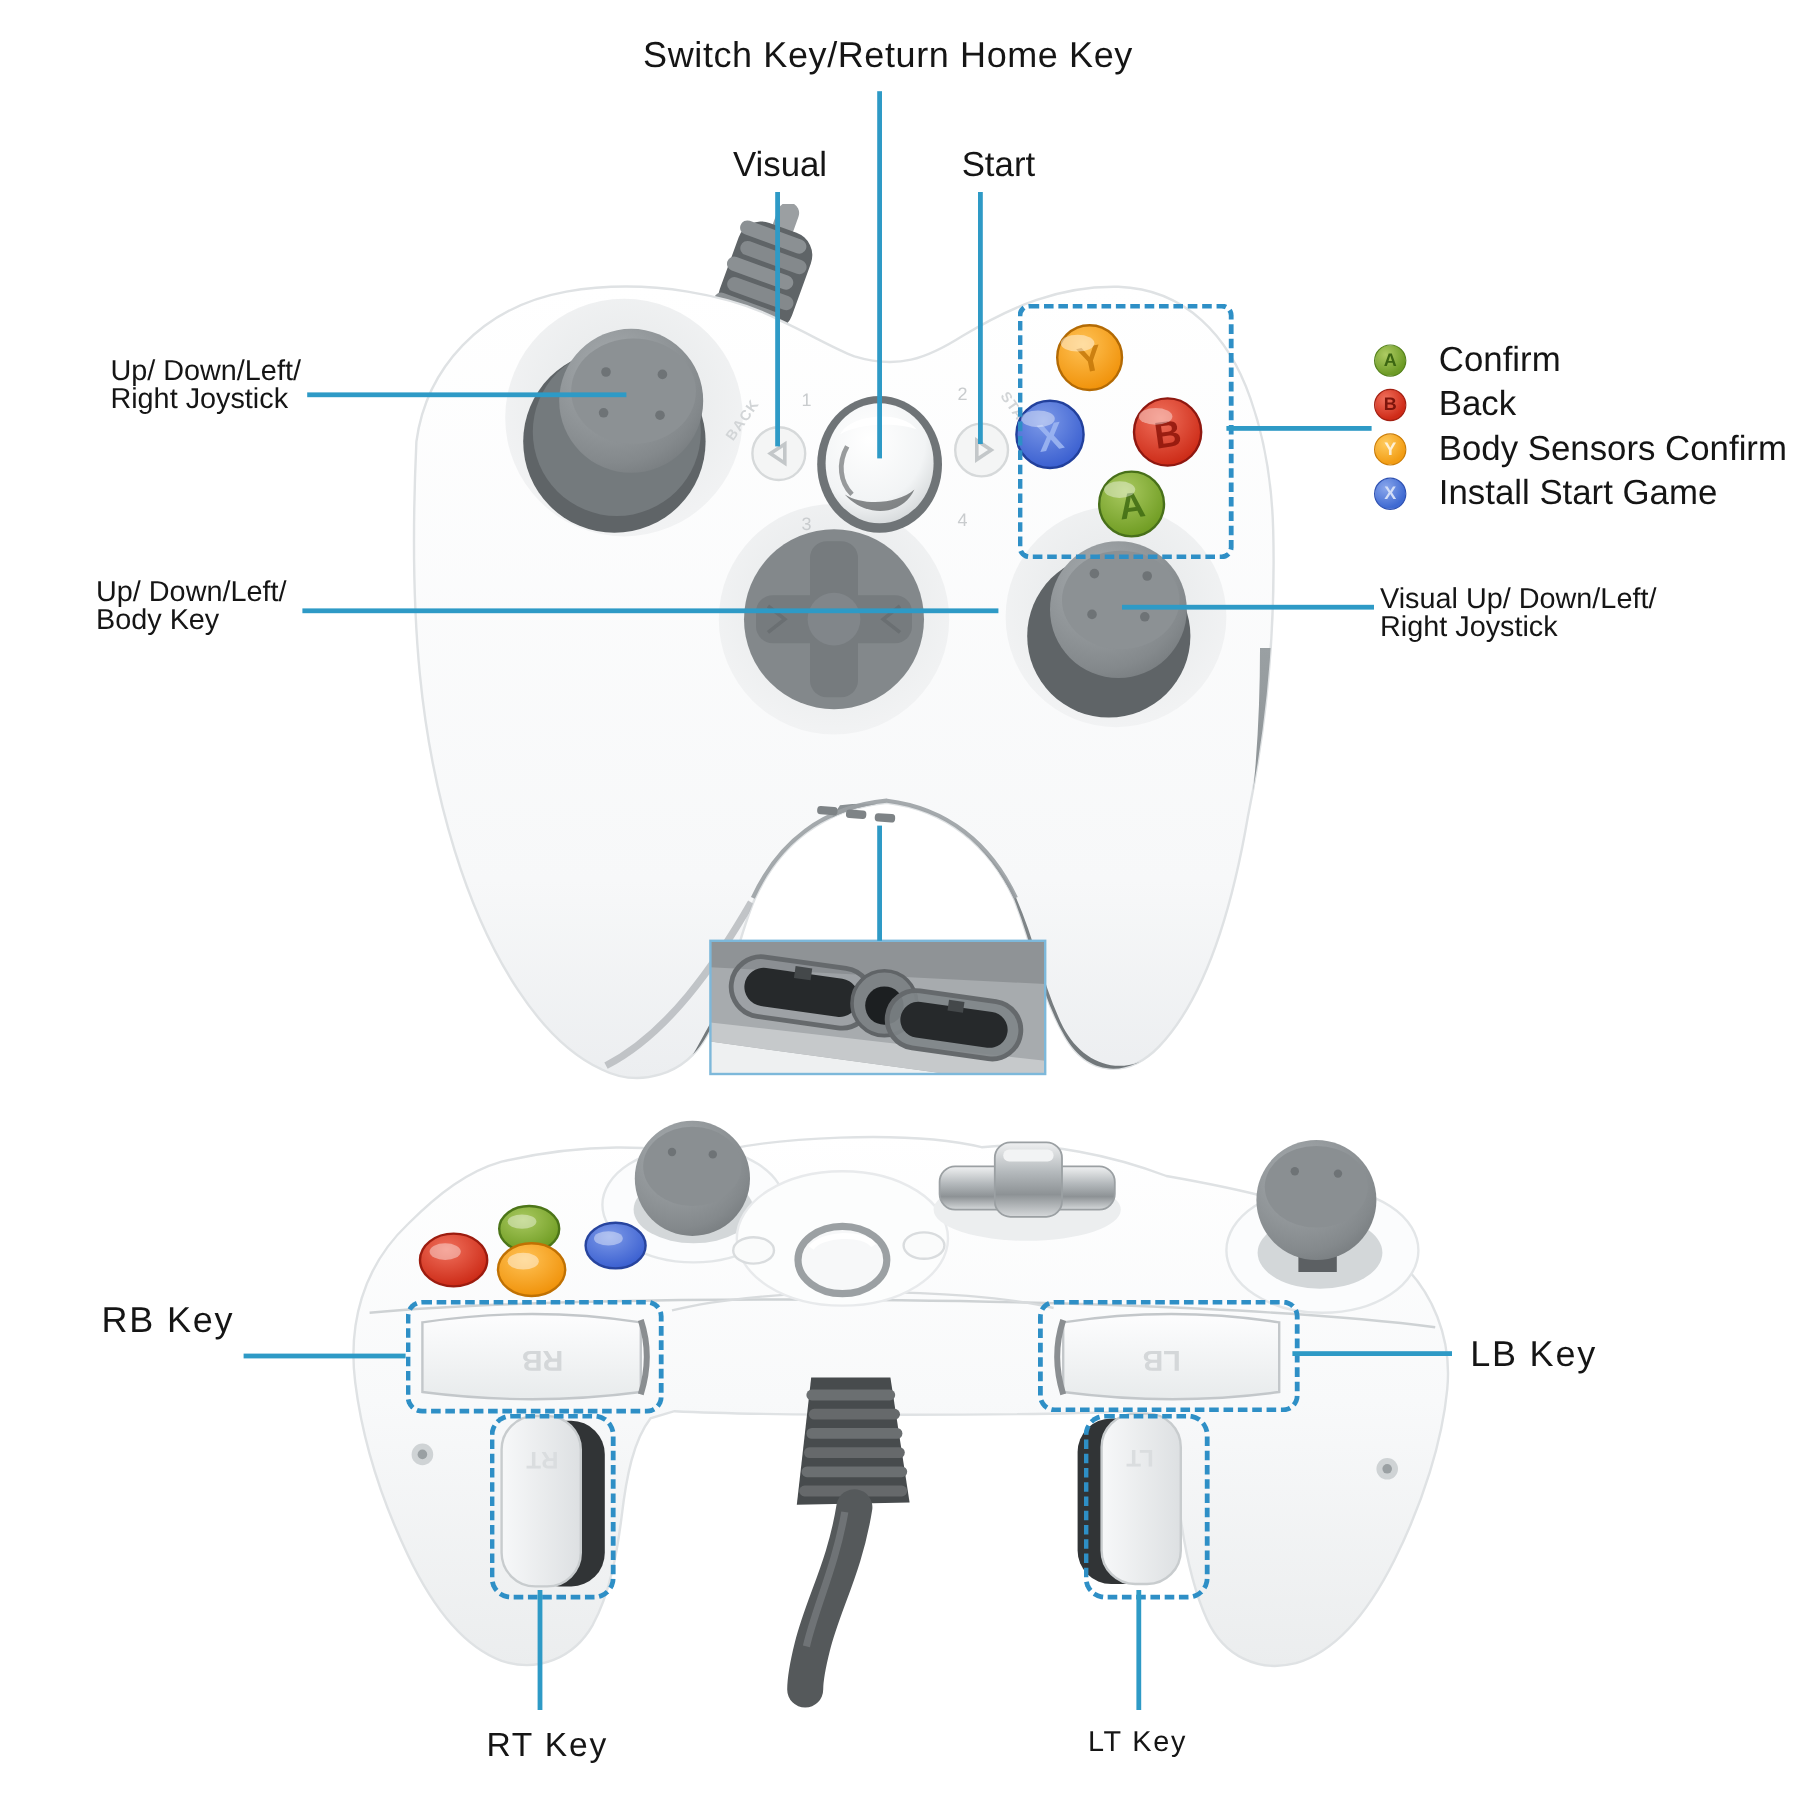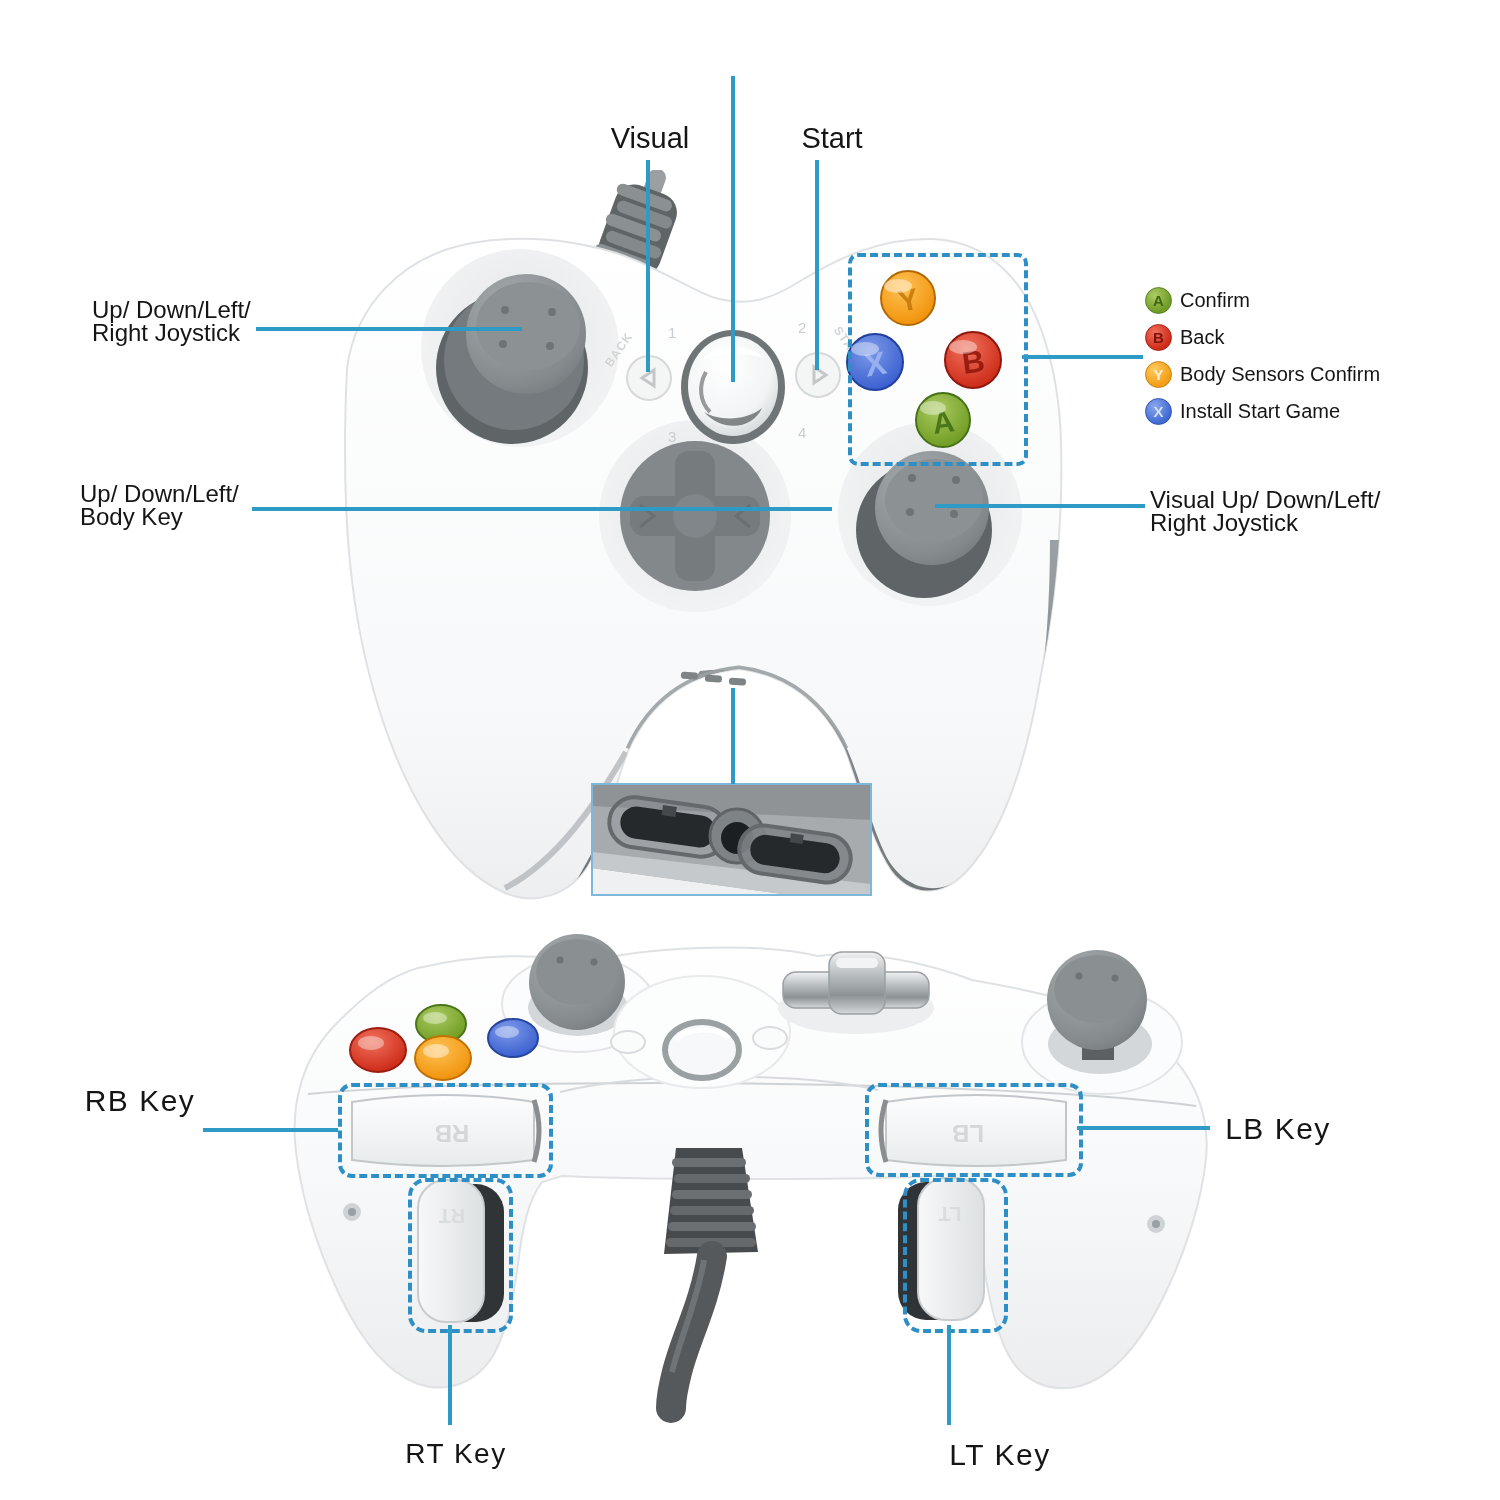--- a/index.html
+++ b/index.html
@@ -12,21 +12,21 @@
   .lbl-line{display:block;}
   
   .legend{position:absolute;left:1145px;top:288px;}
   .legend-row{display:flex;align-items:center;height:25px;margin-bottom:12px;}
   .licon{width:25px;height:25px;border-radius:50%;display:inline-flex;align-items:center;justify-content:center;
          font-size:15px;font-weight:bold;flex:0 0 25px;}
   .li-a{background:radial-gradient(circle at 35% 30%,#aecb63,#6d9b26 70%);border:1px solid #55821c;color:#3c6612;}
   .li-b{background:radial-gradient(circle at 35% 30%,#f0705c,#cf2b18 70%);border:1px solid #a32012;color:#7d140b;}
   .li-y{background:radial-gradient(circle at 35% 30%,#ffcb5e,#f29d14 70%);border:1px solid #cb7d08;color:rgba(255,255,255,0.78);}
   .li-x{background:radial-gradient(circle at 35% 30%,#8aa7ec,#3f6ad2 70%);border:1px solid #2e51b2;color:#d3def7;}
-  .ltext{font-size:20px;color:#151515;margin-left:8px;white-space:nowrap;}
+  .ltext{font-size:29px;color:#151515;margin-left:27px;white-space:nowrap;}
   svg{position:absolute;display:block;}
 </style>
 </head>
 <body>
 
 <div id="canvas">
 
   <svg style="left:250px;top:170px;" width="860" height="740" viewBox="250 170 860 740">
     <defs>
       <linearGradient id="bodyGrad" x1="0" y1="0" x2="0" y2="1">
@@ -356,20 +356,21 @@
   <div class="lead" style="left:256px;top:327px;width:266px;height:4px;"></div>
   <div class="lead" style="left:252px;top:507px;width:580px;height:4px;"></div>
   <div class="lead" style="left:935px;top:504px;width:210px;height:4px;"></div>
   <div class="lead" style="left:1022px;top:355px;width:121px;height:4px;"></div>
   <div class="lead" style="left:731px;top:688px;width:4px;height:96px;"></div>
   <div class="lead" style="left:203px;top:1128px;width:135px;height:4px;"></div>
   <div class="lead" style="left:1077px;top:1126px;width:133px;height:4px;"></div>
   <div class="lead" style="left:448px;top:1325px;width:4px;height:100px;"></div>
   <div class="lead" style="left:947px;top:1325px;width:4px;height:100px;"></div>
 
+  <div class="lbl t-center" style="left:380px;top:30px;width:720px;font-size:30px;letter-spacing:0.5px;">Switch Key/Return Home Key</div>
 
   <div class="lbl t-center" style="left:560px;top:122px;width:180px;font-size:29px;">Visual</div>
 
   <div class="lbl t-center" style="left:742px;top:122px;width:180px;font-size:29px;">Start</div>
 
   <div class="lbl" style="left:92px;top:298px;font-size:24px;line-height:23px;">
     <span class="lbl-line">Up/ Down/Left/</span>
     <span class="lbl-line">Right Joystick</span>
   </div>
 
@@ -398,15 +399,15 @@
     </div>
     <div class="legend-row">
       <span class="licon li-x">X</span>
       <span class="ltext">Install Start Game</span>
     </div>
   </div>
 
   <div class="lbl t-center" style="left:65px;top:1084px;width:150px;font-size:30px;letter-spacing:1.5px;">RB Key</div>
   <div class="lbl t-center" style="left:1203px;top:1112px;width:150px;font-size:30px;letter-spacing:1.5px;">LB Key</div>
   <div class="lbl t-center" style="left:381px;top:1438px;width:150px;font-size:28px;letter-spacing:1.5px;">RT Key</div>
-  <div class="lbl t-center" style="left:925px;top:1438px;width:150px;font-size:30px;letter-spacing:1.5px;">LT Key</div>
+  <div class="lbl t-center" style="left:873px;top:1438px;width:150px;font-size:24px;letter-spacing:1.5px;">LT Key</div>
 
 </div>
 
 </body></html>

